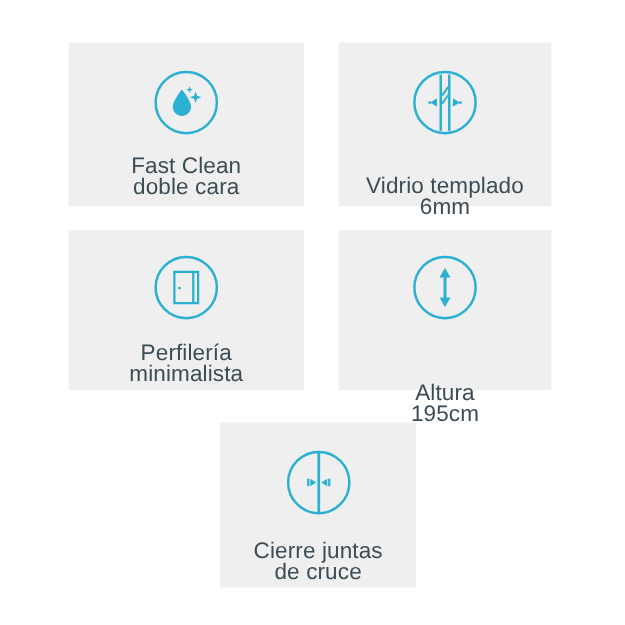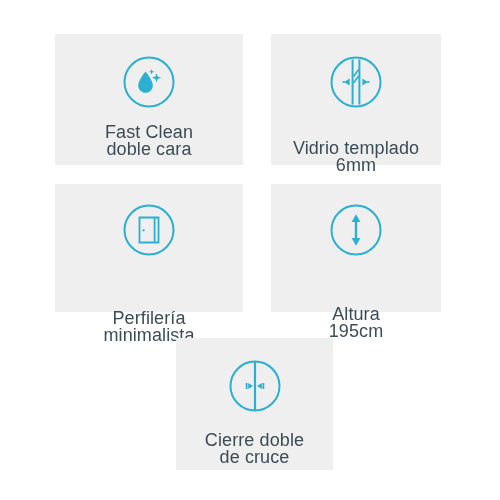--- a/index.html
+++ b/index.html
@@ -30,21 +30,21 @@
     display: flex;
     flex-direction: column;
     align-items: center;
     justify-content: flex-start;
   }
 
   
   .card-pos-0 { left: 55px;  top: 34px;  width: 188px; height: 131px; }
   .card-pos-1 { left: 271px; top: 34px;  width: 170px; height: 131px; gap: 16px; }
   
-  .card-pos-2 { left: 55px;  top: 184px; width: 188px; height: 128px; gap: 36px; }
+  .card-pos-2 { left: 55px;  top: 184px; width: 188px; height: 128px; }
   .card-pos-3 { left: 271px; top: 184px; width: 170px; height: 128px; gap: 32px; }
   
   .card-pos-4 { left: 176px; top: 338px; width: 157px; height: 132px; }
 
   .icon-wrap {
     width: 56px;
     height: 56px;
     margin-top: 20px;
     display: flex;
     align-items: center;
@@ -140,17 +140,17 @@
     <div class="icon-wrap">
       <svg viewBox="0 0 56 56" xmlns="http://www.w3.org/2000/svg">
         <circle cx="28" cy="28" r="24.5" fill="none" stroke="#2bb0d2" stroke-width="2"></circle>
         <line x1="28" y1="4.0" x2="28" y2="52.0" stroke="#2bb0d2" stroke-width="2.2"></line>
         <path d="M26.0 28 L21.2 25.0 L21.2 31.0 Z" fill="#2bb0d2"></path>
         <line x1="19.6" y1="25.0" x2="19.6" y2="31.0" stroke="#2bb0d2" stroke-width="1.8"></line>
         <path d="M30.0 28 L34.8 25.0 L34.8 31.0 Z" fill="#2bb0d2"></path>
         <line x1="36.4" y1="25.0" x2="36.4" y2="31.0" stroke="#2bb0d2" stroke-width="1.8"></line>
       </svg>
     </div>
-    <div class="card-label">Cierre doble
+    <div class="card-label">Cierre juntas
 de cruce</div>
   </div>
 
 </div>
 
 </body></html>

